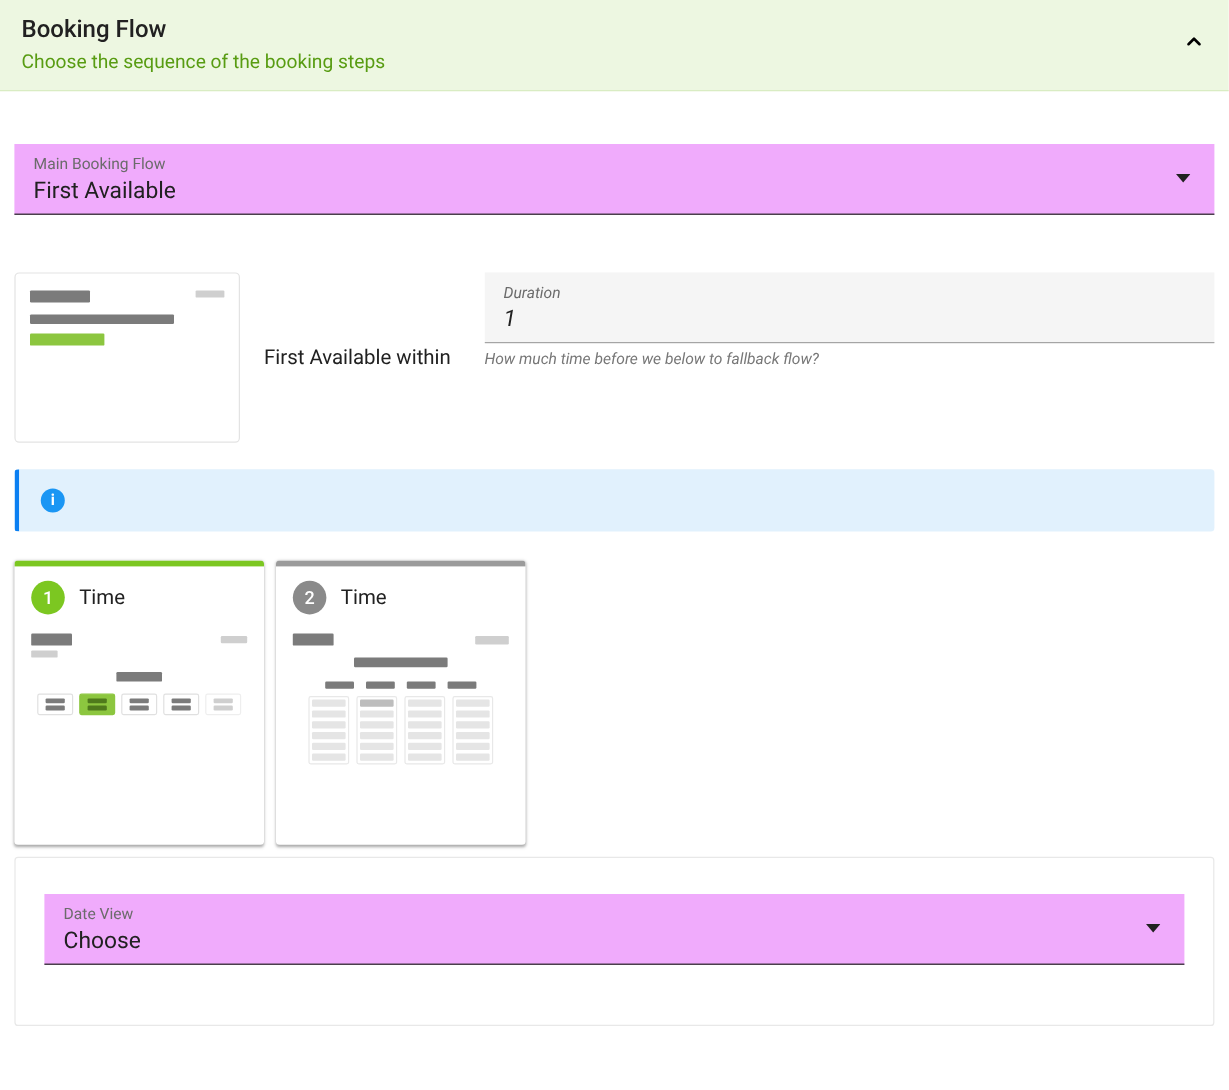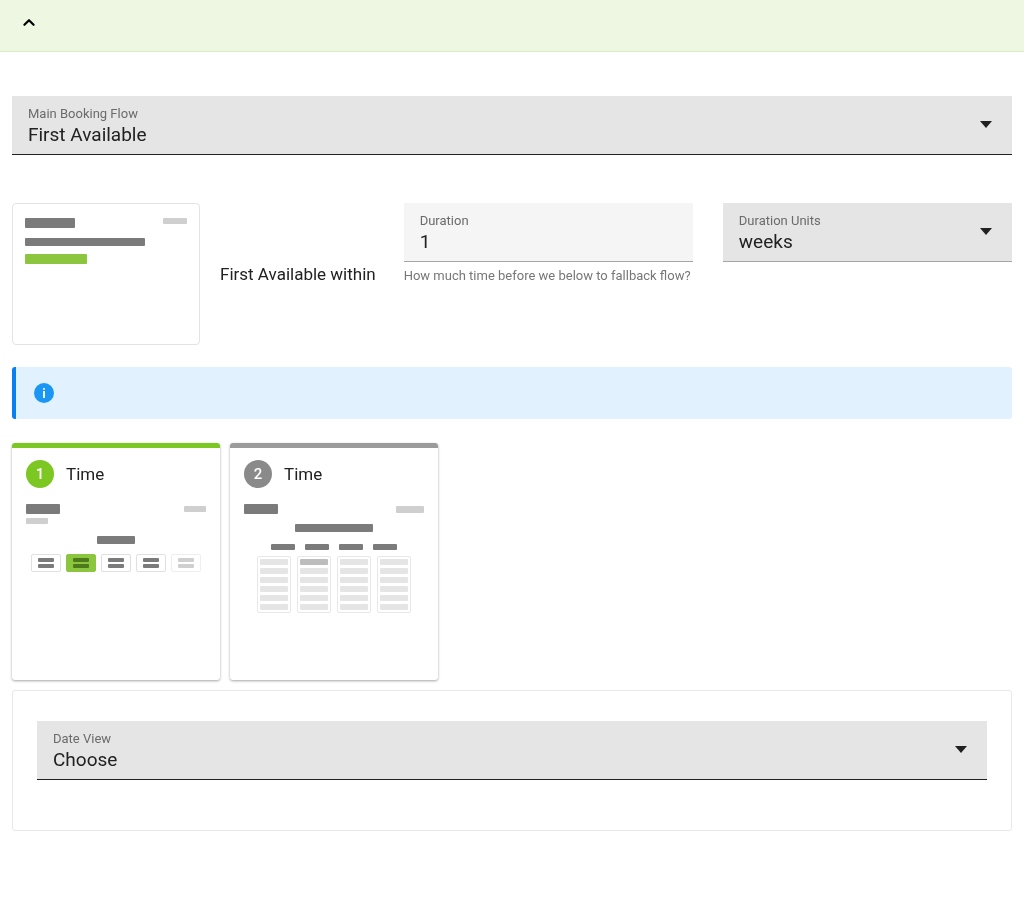--- a/index.html
+++ b/index.html
@@ -17,21 +17,21 @@
   }
   .accordion-header .title { font-size:20px; font-weight:500; color:#212121; }
   .accordion-header .subtitle { font-size:16px; color:#589c12; margin-top:6px;}
   .chevron-up-icon { font-size:14px;}
   .chevron-up-icon svg { width:22px; height:22px; }
 
   .body-pad { padding: 10px 12px 20px 12px; }
 
   
   .mat-select {
-    background:#e5e5e5;
+    background:#f0abfc;
     border-bottom:1px solid #212121;
     padding:10px 16px 8px 16px;
     position:relative;
     cursor:pointer;
   }
   .mat-select .label { font-size:13px; color:#6b6b6b; }
   .mat-select .value { font-size:19px; color:#212121; margin-top:2px;}
   .mat-select .caret { position:absolute; right:20px; top:50%; transform:translateY(-50%);}
   .caret svg{width:12px;height:12px;fill:#212121;}
   .mat-input {
@@ -45,21 +45,21 @@
   .helper { font-size:13px; color:#777; margin-top:6px;}
 
   
   .fa-row { display:flex; align-items:flex-start; gap:20px; margin-top:48px;}
   .thumb {
     width:188px; height:142px;
     border:1px solid #e3e3e3; border-radius:4px;
     background:#fff; padding:14px 12px;
   }
   .fa-label { font-size:17px; color:#212121; align-self:center; white-space:nowrap; margin-right:8px;}
-  .inputs { flex:1; display:flex; gap:30px;}
+  .inputs { flex:1; display:flex; gap:30px;font-style:italic;}
   .inputs .col { flex:1;}
   .duration-col { min-width:280px; }
   .units-col { min-width:280px; }
 
   
   .info-banner {
     display:flex; align-items:center; gap:18px;
     margin-top:22px;
     background:#e1f1fd;
     border-left:4px solid #0a7ff2;
@@ -140,20 +140,24 @@
     margin-top:10px;
     padding:30px 24px 50px 24px;
   }
 </style>
 </head>
 <body>
 
 <div class="page">
 
   <div class="accordion-header">
+    <div>
+      <div class="title">Booking Flow</div>
+      <div class="subtitle">Choose the sequence of the booking steps</div>
+    </div>
     <div class="chevron-up-icon">
       <svg viewBox="0 0 24 24">
           <path d="M7 14l5-5 5 5" fill="none" stroke="#000" stroke-width="2.4" stroke-linecap="round" stroke-linejoin="round"></path>
         </svg>
     </div>
   </div>
 
   <div class="body-pad">
 
     <div class="mat-select" style="margin-top:34px;">
@@ -181,29 +185,20 @@
       </div>
       <div class="fa-label">First Available within</div>
       <div class="inputs">
         <div class="col duration-col">
           <div class="mat-input">
             <div class="label">Duration</div>
             <div class="value">1</div>
           </div>
           <div class="helper">How much time before we below to fallback flow?</div>
         </div>
-        <div class="col units-col">
-          <div class="mat-select" style="border-bottom:1px solid #a5a5a5;">
-            <div class="label">Duration Units</div>
-            <div class="value">weeks</div>
-            <div class="caret"><svg viewBox="0 0 10 6">
-                  <path d="M0 0l5 6 5-6z"></path>
-                </svg></div>
-          </div>
-        </div>
       </div>
     </div>
 
     <div class="info-banner">
       <div class="info-icon">i</div>
     </div>
 
 
     <div class="steps-row">
       <div class="step-card active">

